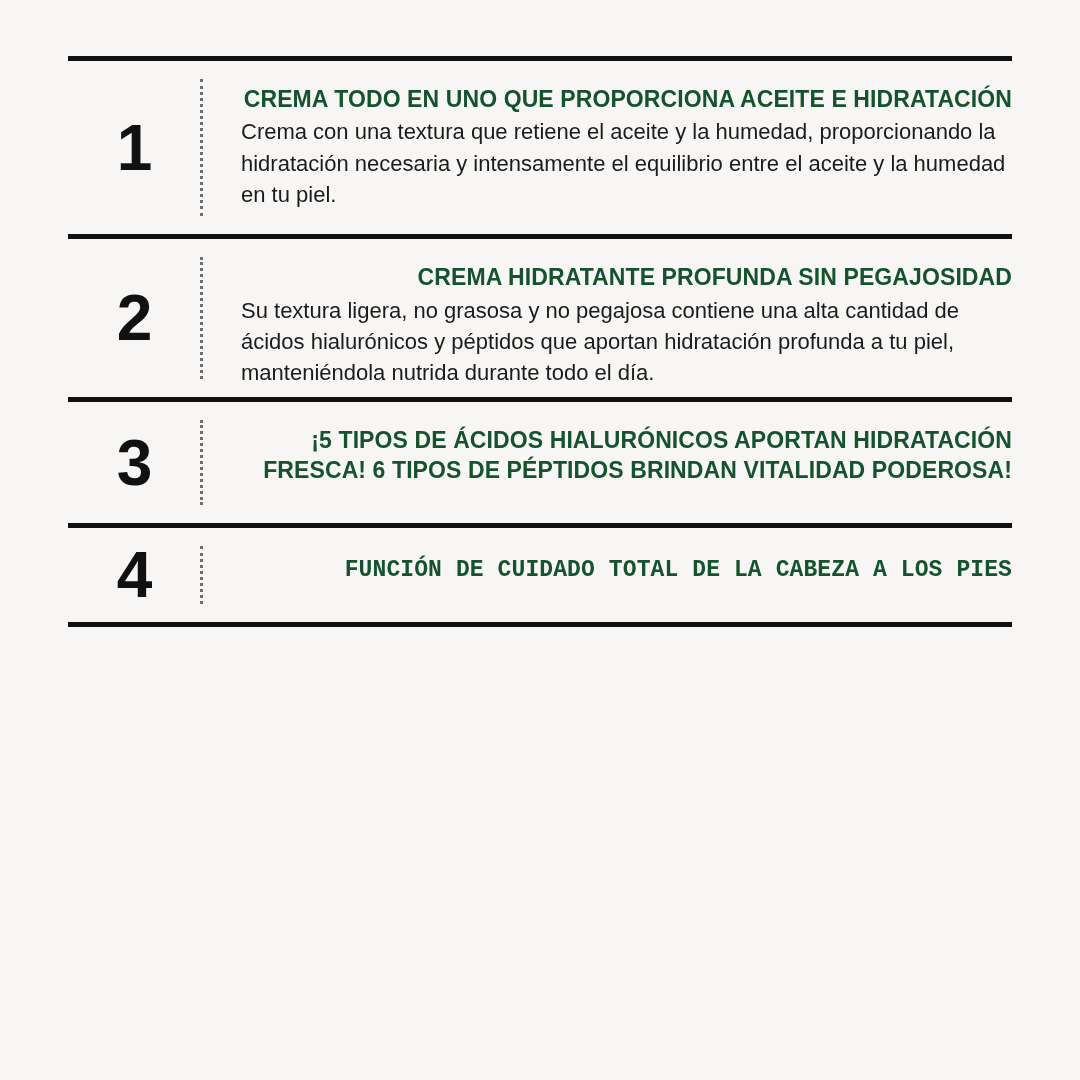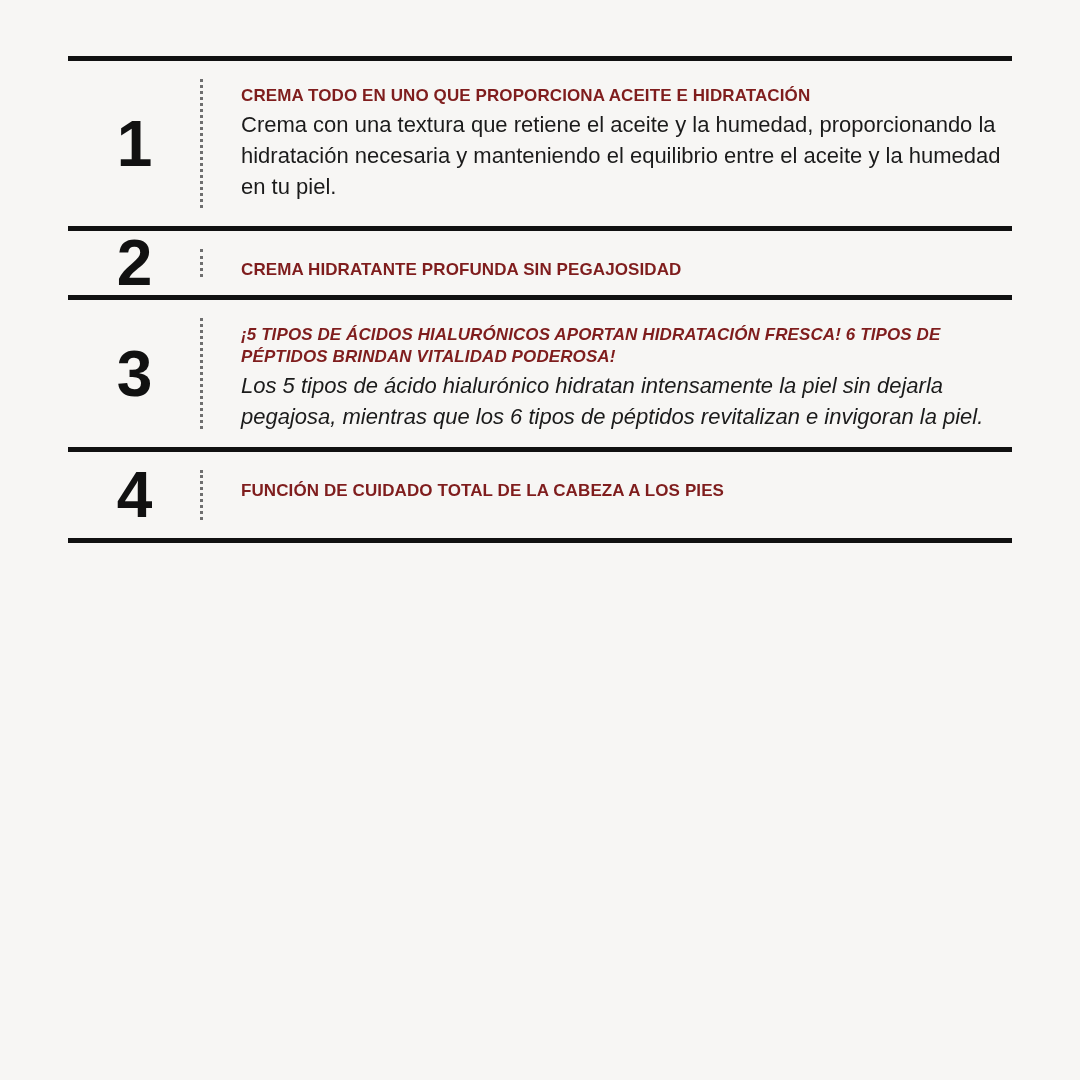--- a/index.html
+++ b/index.html
@@ -66,87 +66,88 @@
     height: 100%;
   }
   .text-cell {
     flex: 1 1 auto;
     padding: 26px 0 26px 38px;
     display: flex;
     flex-direction: column;
     justify-content: center;
   }
   .heading {
-    font-size: 17px;
+    font-size: 23px;
     font-weight: 700;
     line-height: 1.28;
     letter-spacing: 0.1px;
-    color: #7f1d1d;
+    color: #14532d;
     margin: 0 0 2px 0;
+    text-align: right;
   }
   .body-text {
     font-size: 22px;
     font-weight: 400;
     line-height: 1.42;
     color: #1b1b1b;
     margin: 0;
     max-width: 790px;
   }
   .item-1 .text-cell { padding-top: 24px; padding-bottom: 24px; }
   .item-2 .text-cell { padding-top: 24px; padding-bottom: 9px; }
-  .item-3 .text-cell { padding-top: 24px; padding-bottom: 15px; font-style: italic; }
-  .item-4 .text-cell { padding-top: 28px; padding-bottom: 34px; }
+  .item-3 .text-cell { padding-top: 24px; padding-bottom: 36px; }
+  .item-4 .text-cell { padding-top: 28px; padding-bottom: 34px; font-family: Liberation Mono, monospace; }
 </style>
 </head>
 <body>
 
 <div class="page">
   <div class="list">
 
     <div class="rule"></div>
 
     <div class="item item-1">
       <div class="num-cell">
         <span class="num">1</span>
       </div>
       <div class="divider-cell">
         <div class="dotted"></div>
       </div>
       <div class="text-cell">
         <h2 class="heading">CREMA TODO EN UNO QUE PROPORCIONA ACEITE E HIDRATACIÓN</h2>
-        <p class="body-text">Crema con una textura que retiene el aceite y la humedad, proporcionando la hidratación necesaria y manteniendo el equilibrio entre el aceite y la humedad en tu piel.</p>
+        <p class="body-text">Crema con una textura que retiene el aceite y la humedad, proporcionando la hidratación necesaria y intensamente el equilibrio entre el aceite y la humedad en tu piel.</p>
       </div>
     </div>
 
     <div class="rule"></div>
 
     <div class="item item-2">
       <div class="num-cell">
         <span class="num">2</span>
       </div>
       <div class="divider-cell">
         <div class="dotted"></div>
       </div>
       <div class="text-cell">
         <h2 class="heading">CREMA HIDRATANTE PROFUNDA SIN PEGAJOSIDAD</h2>
+        <p class="body-text">Su textura ligera, no grasosa y no pegajosa contiene una alta cantidad de ácidos hialurónicos y péptidos que aportan hidratación profunda a tu piel, manteniéndola nutrida durante todo el día.</p>
       </div>
     </div>
 
     <div class="rule"></div>
 
     <div class="item item-3">
       <div class="num-cell">
         <span class="num">3</span>
       </div>
       <div class="divider-cell">
         <div class="dotted"></div>
       </div>
       <div class="text-cell">
         <h2 class="heading">¡5 TIPOS DE ÁCIDOS HIALURÓNICOS APORTAN HIDRATACIÓN FRESCA! 6 TIPOS DE PÉPTIDOS BRINDAN VITALIDAD PODEROSA!</h2>
-        <p class="body-text">Los 5 tipos de ácido hialurónico hidratan intensamente la piel sin dejarla pegajosa, mientras que los 6 tipos de péptidos revitalizan e invigoran la piel.</p>
       </div>
     </div>
 
     <div class="rule"></div>
 
     <div class="item item-4">
       <div class="num-cell">
         <span class="num">4</span>
       </div>
       <div class="divider-cell">

